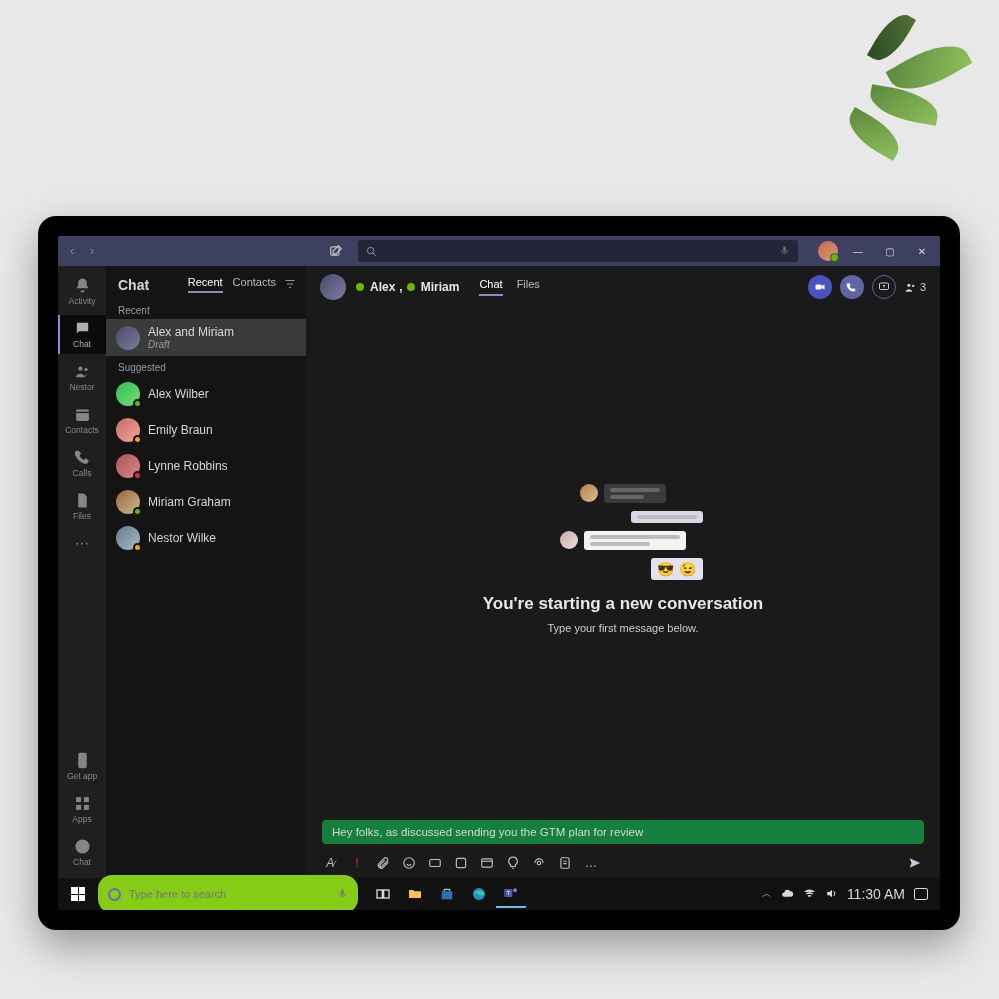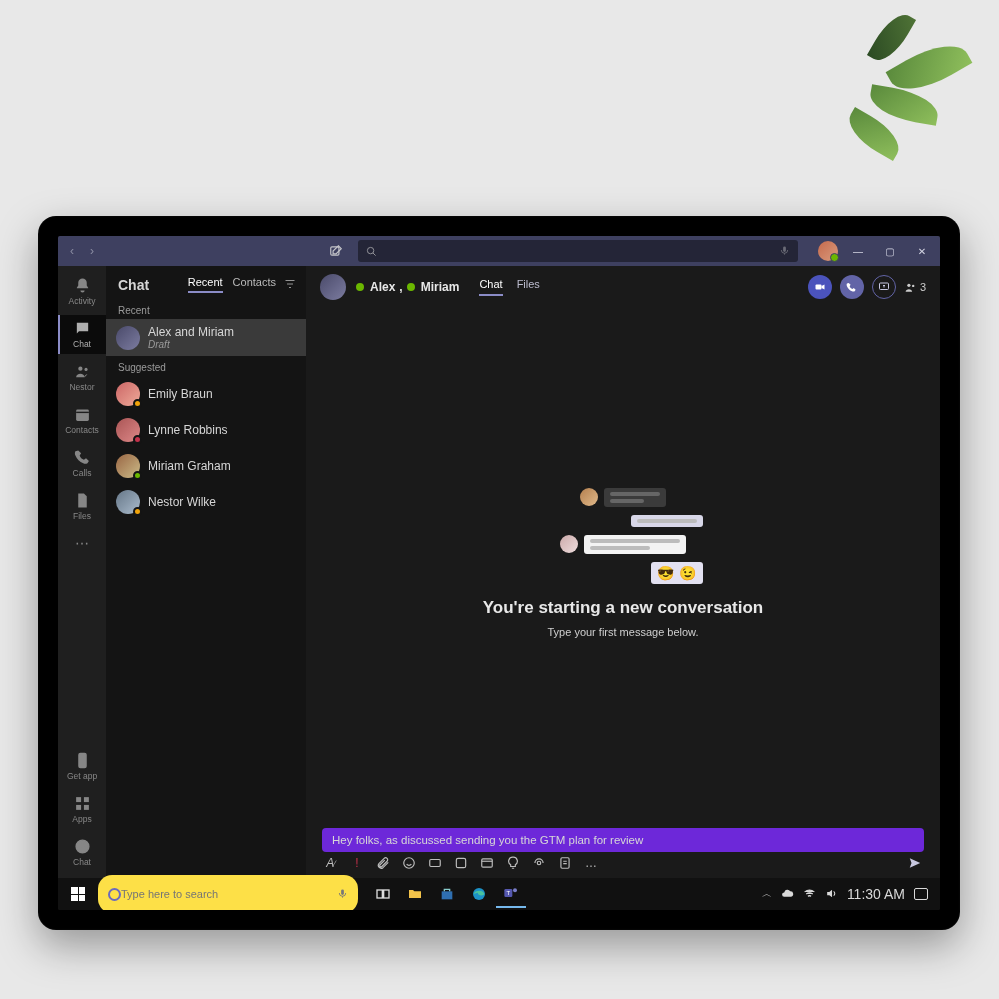--- a/index.html
+++ b/index.html
@@ -79,32 +79,32 @@
   .illus .av2{background:linear-gradient(135deg,#caa,#edd)}
   .bubble{background:#3b3b3b;border-radius:3px;padding:4px 6px;display:flex;flex-direction:column;gap:3px}
   .bubble.light{background:#d8d7e8}
   .bubble.white{background:#f3f3f3}
   .bar{height:4px;border-radius:2px;background:#666}
   .bubble.light .bar,.bubble.white .bar{background:#bcbcbc}
   .emojirow{background:#e3e1f1;border-radius:3px;padding:3px 6px;display:flex;gap:5px;font-size:14px}
   .h1{font-size:17px;font-weight:600}
   .sub{font-size:11px;color:#cfcfcf}
 
-  .compose{margin:10px 16px 0;background:#6d28d9;border-radius:4px;padding:6px 10px;color:#d7d7d7;font-size:11.5px}
+  .compose{margin:10px 16px 8px;background:#15803d;border-radius:4px;padding:6px 10px;color:#d7d7d7;font-size:11.5px}
   .toolbar{display:flex;align-items:center;gap:12px;padding:4px 18px 8px;color:#bdbdbd}
   .toolbar svg,.toolbar .ti{width:14px;height:14px}
   .toolbar .ti{display:inline-flex;align-items:center;justify-content:center;font-size:12px}
   .toolbar .send{margin-left:auto;color:#c8c8e0}
 
   
   .taskbar{height:32px;background:#111;display:flex;align-items:center;padding:0 6px;color:#ddd;font-size:11px;gap:6px}
   .startbtn{width:28px;height:28px;display:flex;align-items:center;justify-content:center}
   .winlogo{width:14px;height:14px;display:grid;grid-template-columns:1fr 1fr;grid-template-rows:1fr 1fr;gap:1px}
   .winlogo span{background:#fff}
-  .wsearch{flex:0 0 260px;height:38px;background:#fde047;border-radius:14px;display:flex;align-items:center;padding:0 10px;color:#555}
+  .wsearch{flex:0 0 260px;height:38px;background:#84cc16;border-radius:14px;display:flex;align-items:center;padding:0 10px;gap:8px;color:#555}
   .wsearch .circ{width:13px;height:13px;border:2px solid #6b6bbd;border-radius:50%}
   .wsearch input{flex:1;border:0;outline:0;font-size:11px;background:transparent;color:#444}
   .wsearch .mic{color:#777}
   .tb-icons{display:flex;align-items:center;gap:2px;margin-left:4px}
   .tb-icons .app{width:30px;height:28px;display:flex;align-items:center;justify-content:center}
   .tb-icons .app.active{border-bottom:2px solid #76b9ed}
   .tray{margin-left:auto;display:flex;align-items:center;gap:9px;padding-right:6px;color:#d9d9d9}
   .tray svg{width:13px;height:13px;fill:currentColor}
   .clock{font-size:14px}
   .notif{width:14px;height:12px;border:1.5px solid #d9d9d9;border-radius:2px;position:relative}
@@ -247,20 +247,28 @@
         <div class="cl-section">Recent</div>
         <div class="cl-row active">
           <span class="avatar av-grp"></span>
           <div class="cl-txt">
             <div class="ln1">Alex and Miriam</div>
             <div class="ln2">Draft</div>
           </div>
         </div>
 
         <div class="cl-section">Suggested</div>
+        <div class="cl-row">
+          <span class="avatar av-a">
+              <span class="presence p-avail"></span>
+            </span>
+          <div class="cl-txt">
+              <div class="ln1">Alex Wilber</div>
+            </div>
+        </div>
         <div class="cl-row">
           <span class="avatar av-e">
               <span class="presence p-away"></span>
             </span>
           <div class="cl-txt">
               <div class="ln1">Emily Braun</div>
             </div>
         </div>
         <div class="cl-row">
           <span class="avatar av-l">

